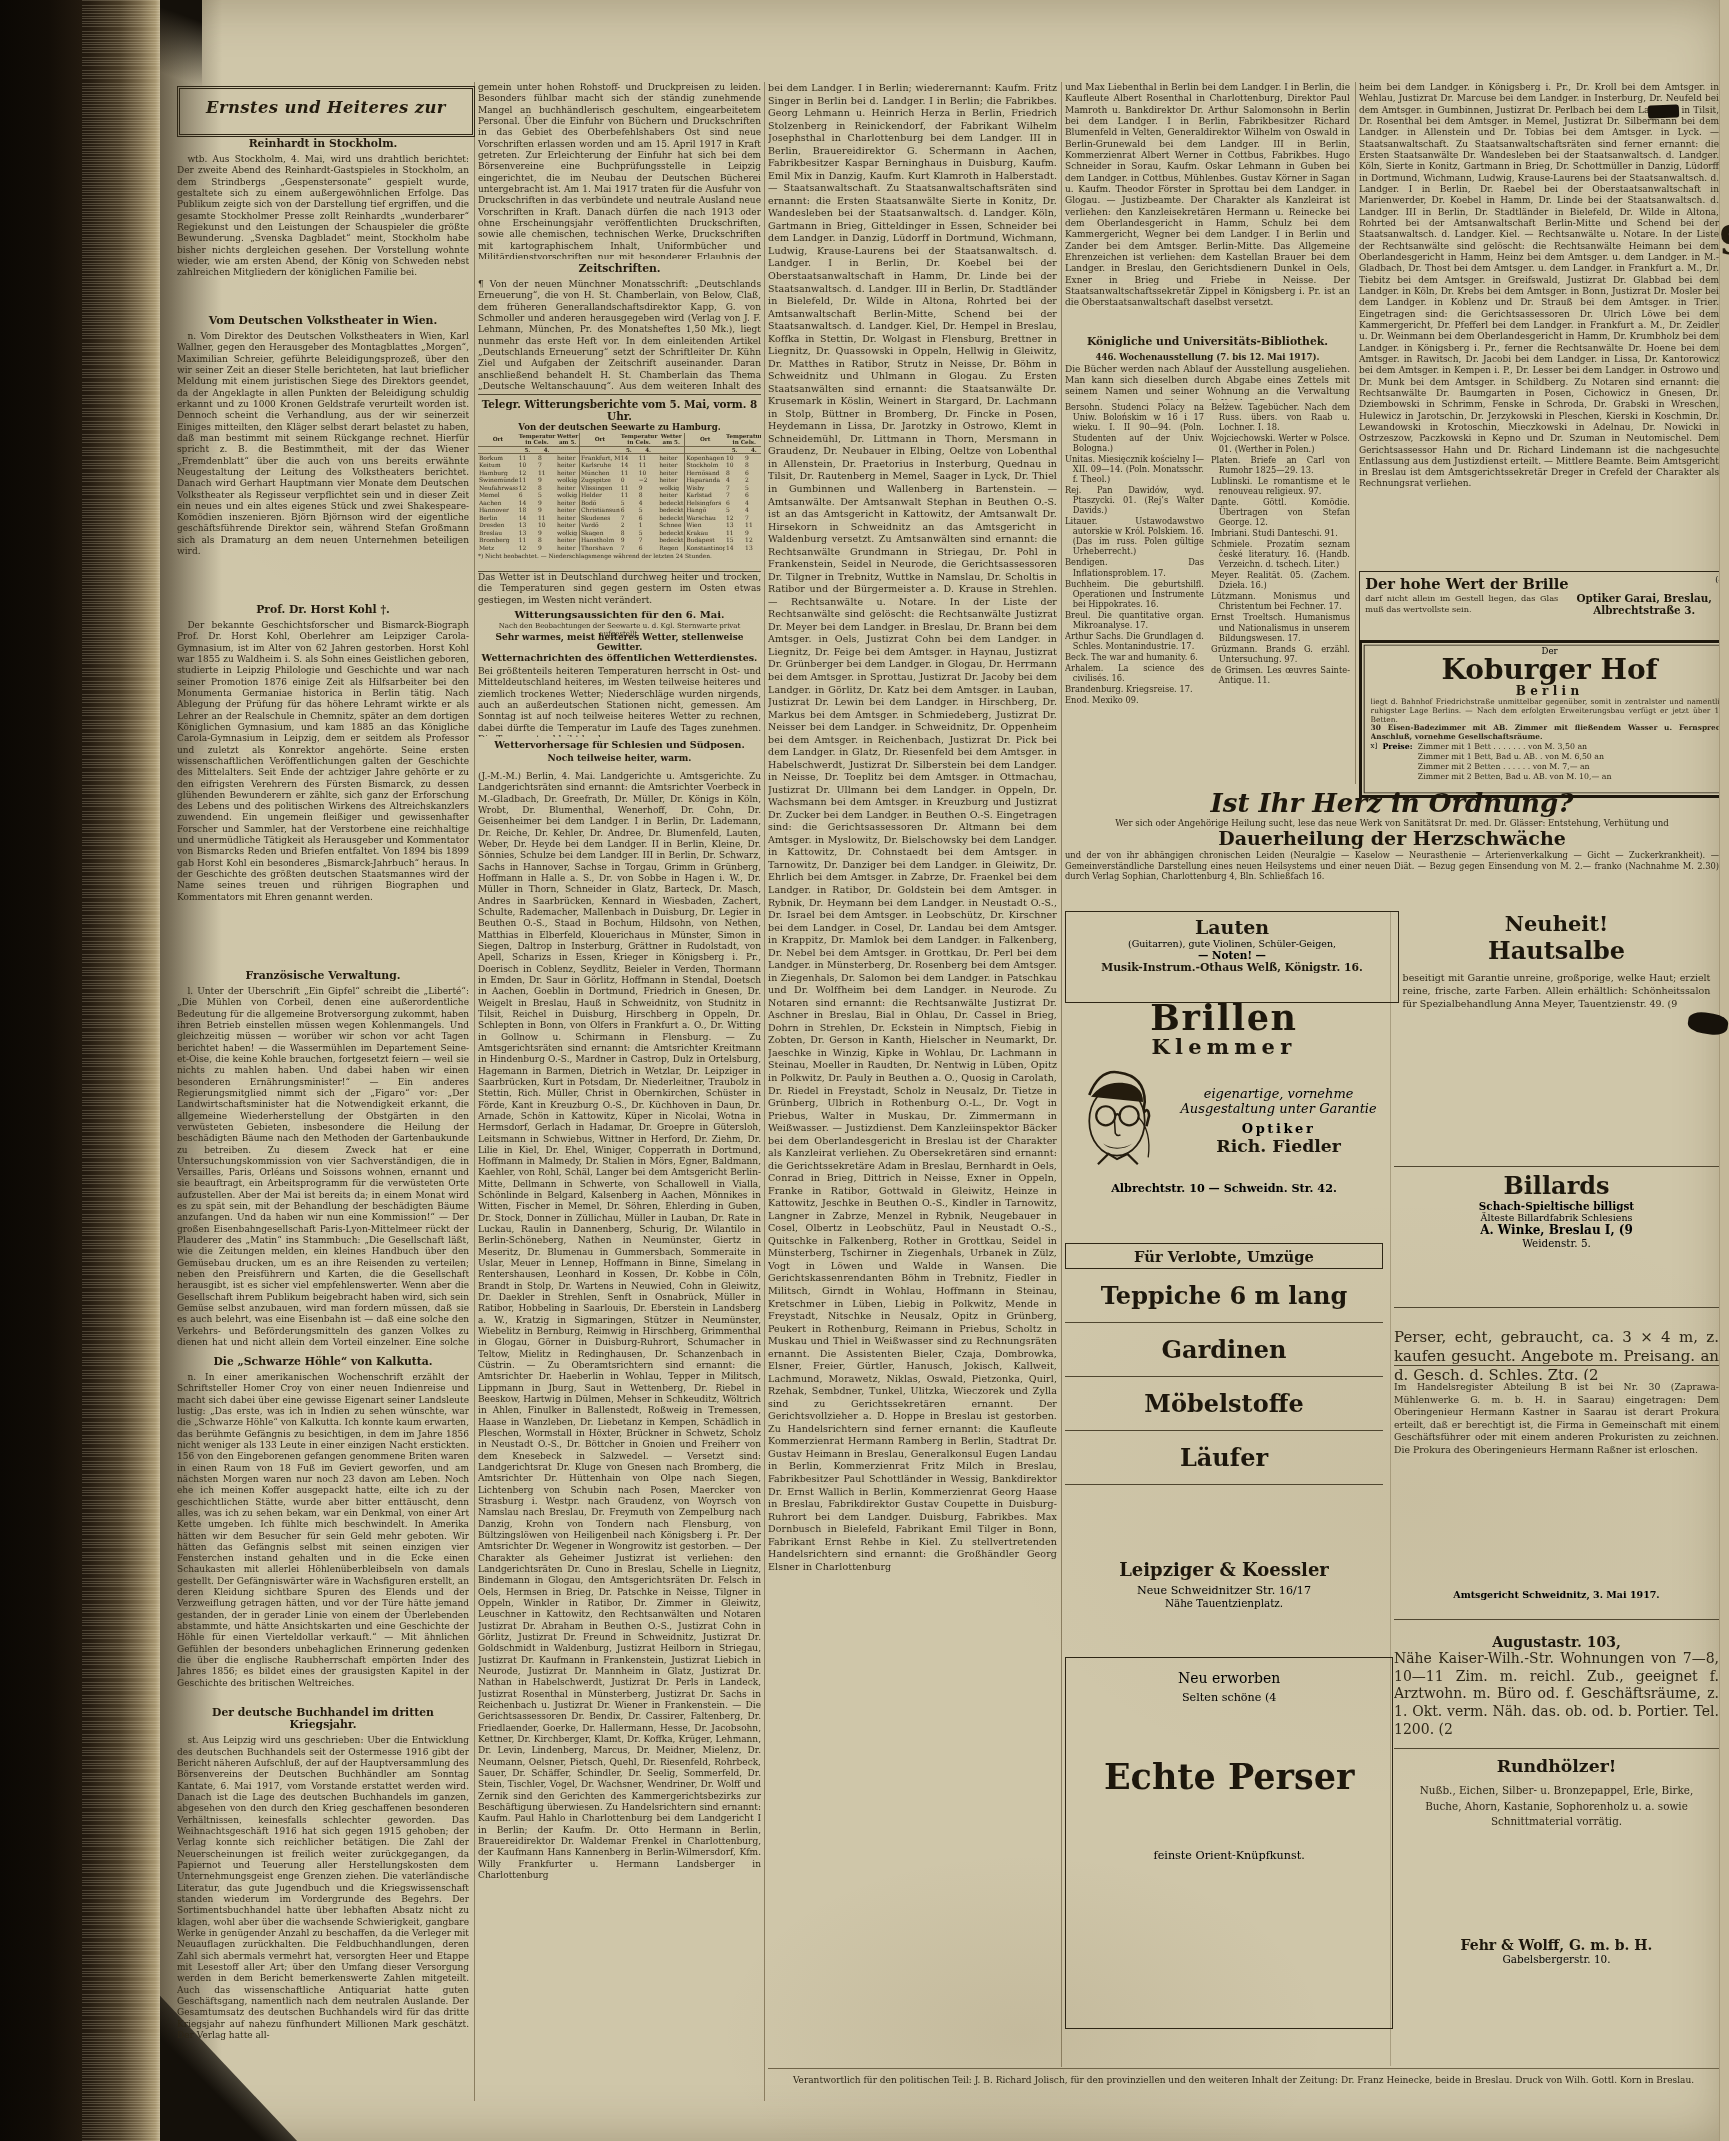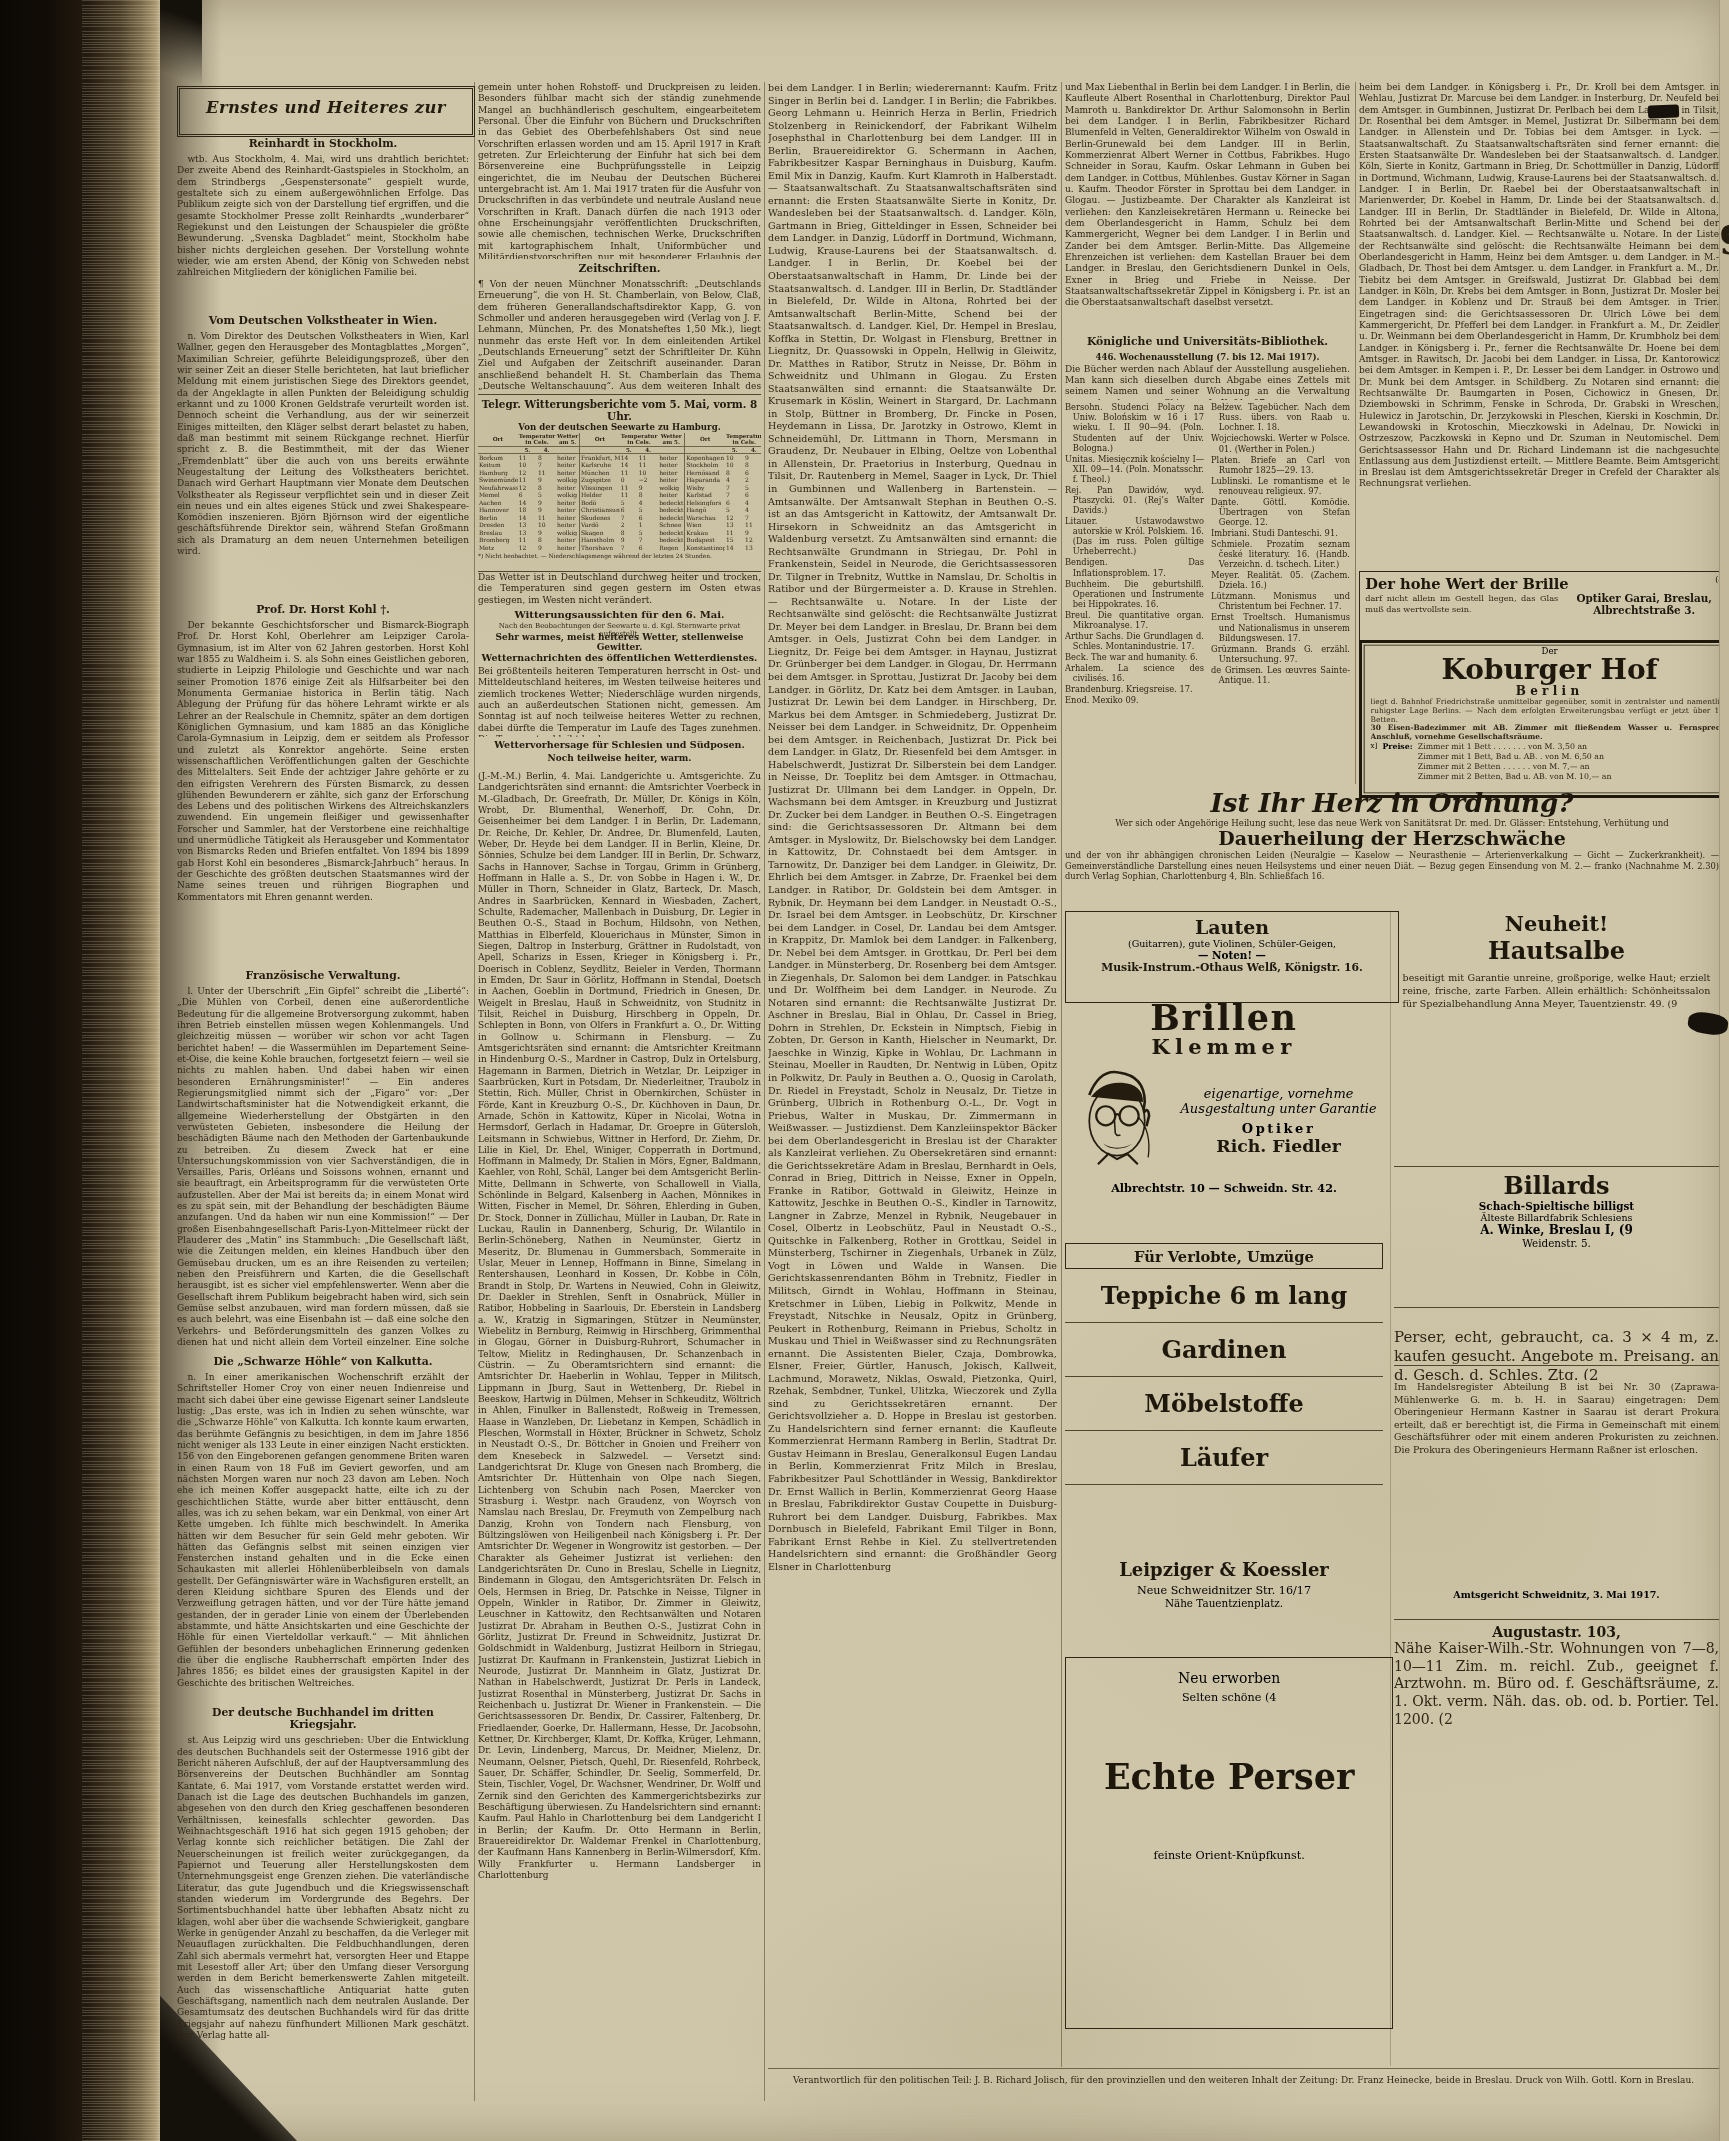--- a/index.html
+++ b/index.html
@@ -559,25 +559,31 @@
     <div style="font-size:10.4px;">Weidenstr. 5.</div>
   </div>
 
   <div class="abs bt" style="left:1394px;top:1307px;width:325px;height:52px;font-size:15px;border-top:0.9px solid #4f4630;padding-top:20px;">Perser, echt, gebraucht, ca. 3 × 4 m, z. kaufen gesucht. Angebote m. Preisang. an d. Gesch. d. Schles. Ztg. (2</div>
 
   <div class="abs" style="left:1394px;top:1365px;width:325px;height:249px;overflow:hidden;border-top:0.9px solid #4f4630;padding-top:15px;">
     <div class="bt" style="font-size:9.3px;line-height:1.35;height:208px;">Im Handelsregister Abteilung B ist bei Nr. 30 (Zaprawa-Mühlenwerke G. m. b. H. in Saarau) eingetragen: Dem Oberingenieur Hermann Kastner in Saarau ist derart Prokura erteilt, daß er berechtigt ist, die Firma in Gemeinschaft mit einem Geschäftsführer oder mit einem anderen Prokuristen zu zeichnen. Die Prokura des Oberingenieurs Hermann Raßner ist erloschen.</div>
     <div class="bold center" style="font-size:9.5px;">Amtsgericht Schweidnitz, 3. Mai 1917.</div>
   </div>
 
-  <div class="abs" style="left:1394px;top:1619px;width:325px;height:126px;overflow:hidden;border-top:0.9px solid #4f4630;padding-top:4px;">
+  <div class="abs" style="left:1394px;top:1619px;width:325px;height:126px;overflow:hidden;border-top:0.9px solid #4f4630;padding-top:14px;">
     <div class="bold" style="font-size:14px;text-align:center;color:#1d170c;">Augustastr. 103,</div>
     <div class="bt" style="font-size:14px;height:95px;">Nähe Kaiser-Wilh.-Str. Wohnungen von 7—8, 10—11 Zim. m. reichl. Zub., geeignet f. Arztwohn. m. Büro od. f. Geschäftsräume, z. 1. Okt. verm. Näh. das. ob. od. b. Portier. Tel. 1200. (2</div>
   </div>
 
+  <div class="abs center" style="left:1394px;top:1748px;width:325px;height:270px;overflow:hidden;border-top:0.9px solid #4f4630;padding-top:7px;">
+    <div class="bold" style="font-size:17.3px;color:#1d170c;">Rundhölzer!</div>
+    <div class="bt" style="font-size:10.4px;line-height:1.5;margin:7px 10.4px;height:147px;text-align:center;">Nußb., Eichen, Silber- u. Bronzepappel, Erle, Birke, Buche, Ahorn, Kastanie, Sophorenholz u. a. sowie Schnittmaterial vorrätig.</div>
+    <div class="bold" style="font-size:14px;color:#1d170c;">Fehr &amp; Wolff, G. m. b. H.</div>
+    <div style="font-size:10.4px;">Gabelsbergerstr. 10.</div>
+  </div>
 
   <div class="abs rule-h" style="left:768px;top:2068px;width:951px;"></div>
   <div class="abs center" style="left:768px;top:2074px;width:951px;height:38px;font-size:9px;line-height:1.5;color:#2e2616;">Verantwortlich für den politischen Teil: J. B. Richard Jolisch, für den provinziellen und den weiteren Inhalt der Zeitung: Dr. Franz Heinecke, beide in Breslau. Druck von Wilh. Gottl. Korn in Breslau.</div>
 
   <div class="abs edge-strip"></div>
   <div class="abs bold" style="left:1719px;top:216px;width:10.4px;height:54px;overflow:hidden;font-size:40px;color:#241c0e;">9</div>
   <div class="abs" style="left:1719px;top:339px;width:10.4px;height:12px;overflow:hidden;font-size:7.8px;color:#2e2616;margin-left:33px;">fol</div>
   <div class="abs ink-mark" style="left:1648px;top:105px;width:31px;height:13px;border-radius:2.6px;transform:rotate(-2deg);"></div>
   <div class="abs ink-mark" style="left:1688px;top:1013px;width:40px;height:21px;border-radius:40%;transform:rotate(8deg);"></div>
 

